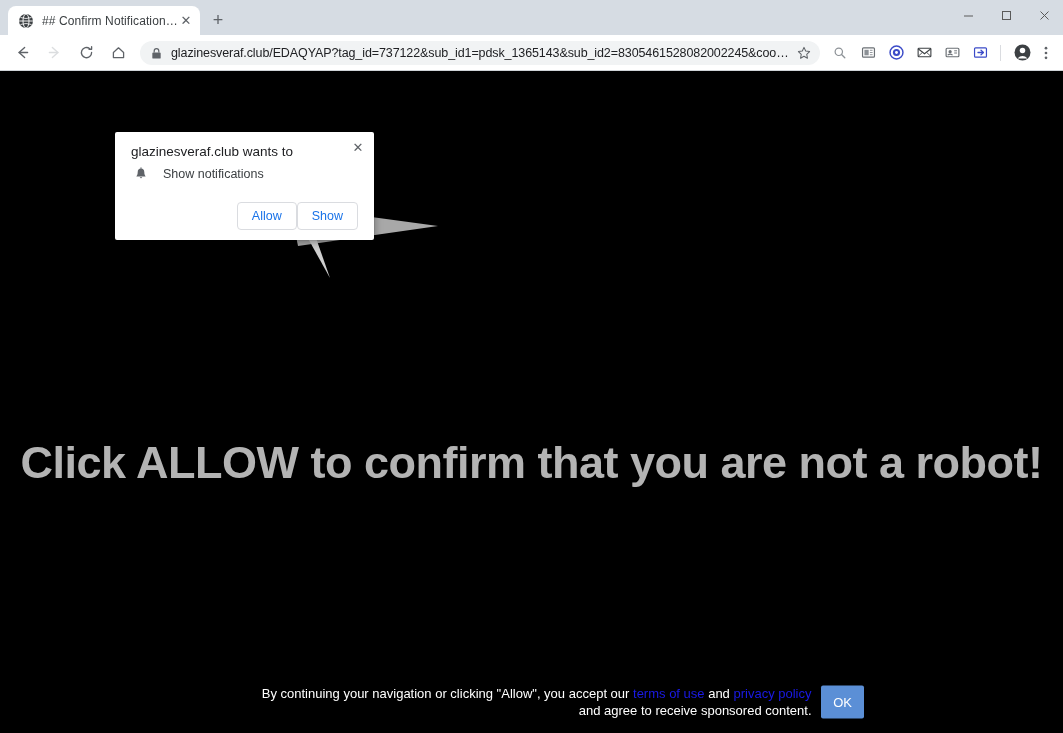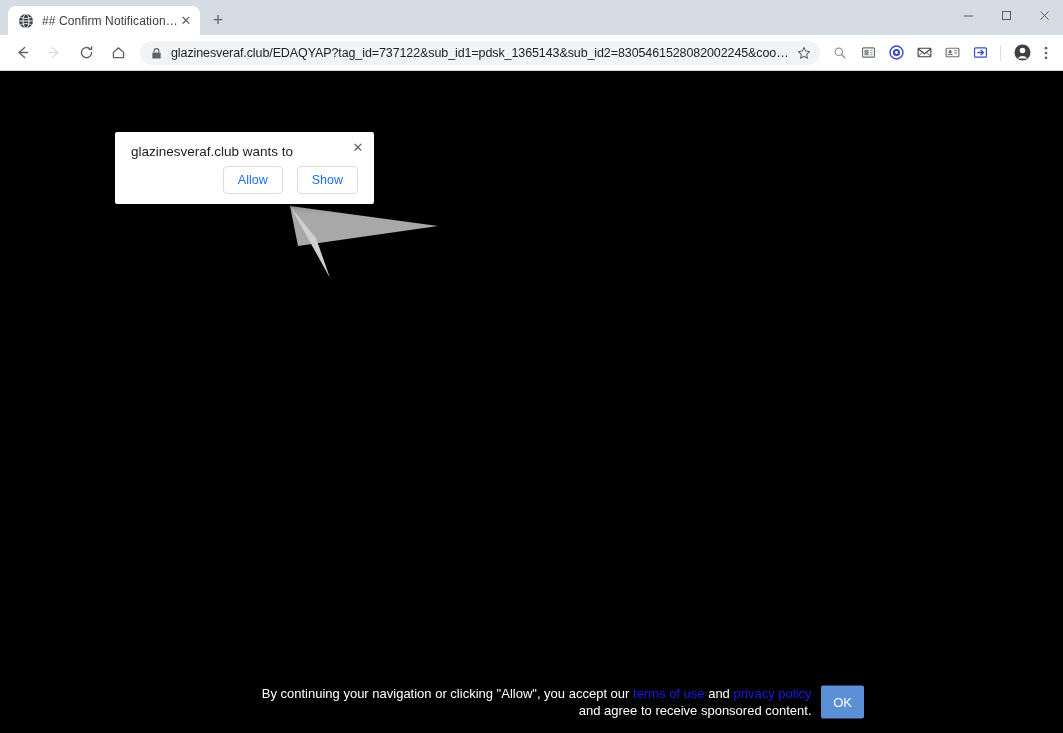--- a/index.html
+++ b/index.html
@@ -235,21 +235,21 @@
     display: flex;
     align-items: center;
     margin-bottom: 20px;
     padding-left: 2px;
   }
   .perm-bell { width: 16px; height: 16px; flex: 0 0 16px; margin-right: 14px; }
   .perm-label { font-size: 12.5px; color: #3c4043; }
   .perm-buttons {
     display: flex;
     justify-content: flex-end;
-    gap: 14px;
+    gap: 0;
   }
   .perm-btn {
     font-family: "Liberation Sans", sans-serif;
     font-size: 12.5px;
     color: #1a73e8;
     background: #ffffff;
     border: 1px solid #dadce0;
     border-radius: 4px;
     padding: 6px 14px;
     min-width: 52px;
@@ -405,31 +405,42 @@
 
   <div class="viewport">
 
     <div class="arrow-graphic">
       <svg width="160" height="75" viewBox="0 0 160 75">
         <polygon points="0,0 148,20 8,40" fill="#a8a8a8"></polygon>
         <polygon points="0,0 40,72 26,32" fill="#cfcfcf"></polygon>
       </svg>
     </div>
 
+    <div class="headline">Click ALLOW to confirm that you are not a robot!</div>
 
     <div class="footer">
       <div class="footer-text">
         <span>By continuing your navigation or clicking "Allow", you accept our </span><a href="#">terms of use</a><span> and </span><a href="#">privacy policy</a><span> and agree to receive sponsored content.</span>
       </div>
       <button class="ok-btn">OK</button>
     </div>
 
     <div class="perm-dialog">
       <div class="perm-close">✕</div>
       <div class="perm-title">glazinesveraf.club wants to</div>
+      <div class="perm-row">
+        <span class="perm-bell">
+          <svg width="16" height="16" viewBox="0 0 20 20">
+            <path d="M10 3.2 C7.3 3.2 5.9 5 5.9 7.4 C5.9 10.6 4.8 12.1 4.2 13 L15.8 13 C15.2 12.1 14.1 10.6 14.1 7.4 C14.1 5 12.7 3.2 10 3.2 Z" fill="#5f6368"></path>
+            <rect x="9.3" y="1.7" width="1.4" height="1.8" rx="0.7" fill="#5f6368"></rect>
+            <path d="M8.4 14.2 A1.7 1.7 0 0 0 11.6 14.2 Z" fill="#5f6368"></path>
+          </svg>
+        </span>
+        <span class="perm-label">Show notifications</span>
+      </div>
       <div class="perm-buttons">
         <button class="perm-btn">Allow</button>
         <button class="perm-btn">Show</button>
       </div>
     </div>
 
   </div>
 </div>
 
 </body></html>

